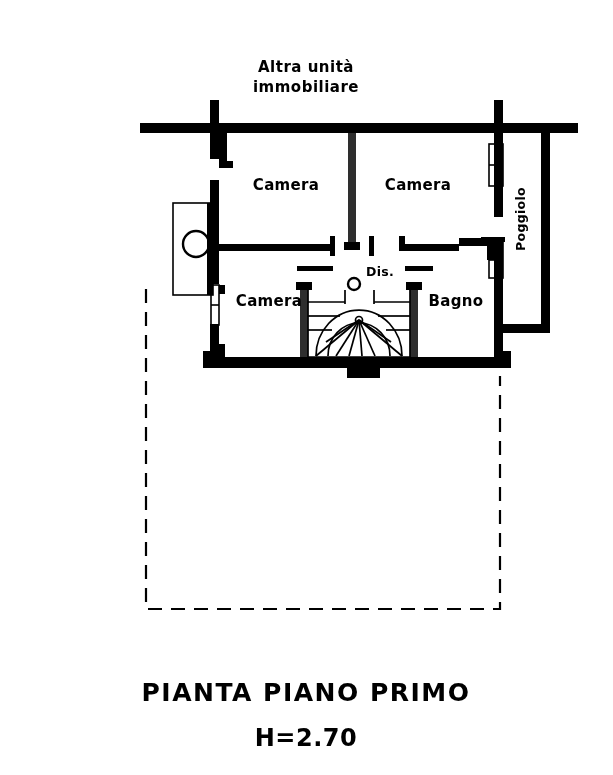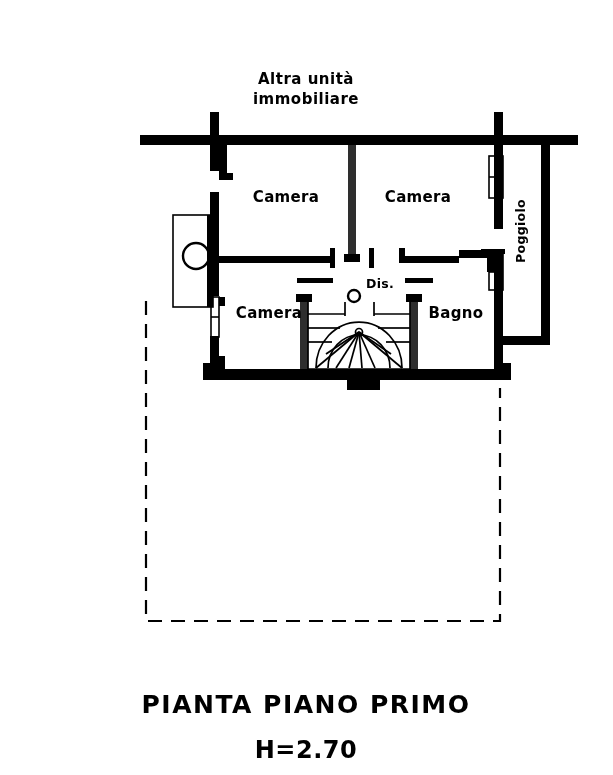--- a/index.html
+++ b/index.html
@@ -11,21 +11,21 @@
     width: 613px;
     height: 775px;
     position: relative;
     font-family: "DejaVu Sans", sans-serif;
     color: #000000;
     overflow: hidden;
   }
   #floorplan-root {
     position: absolute;
     left: 0;
-    top: 16px;
+    top: 4px;
     width: 613px;
     height: 612px;
   }
   svg#plan-svg {
     position: absolute;
     left: 0;
     top: 0;
     width: 613px;
     height: 775px;
     display: block;

